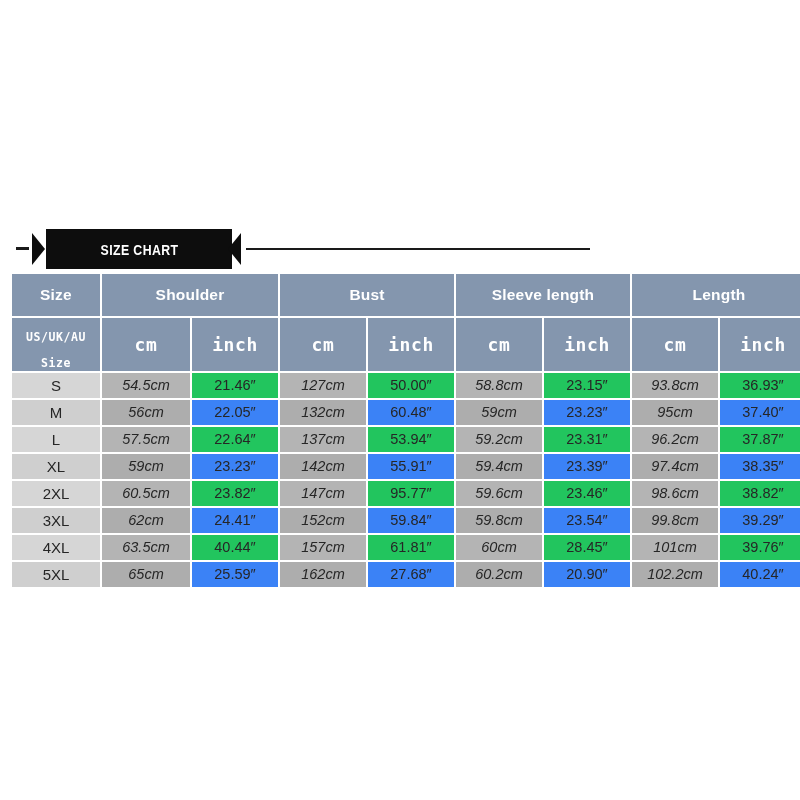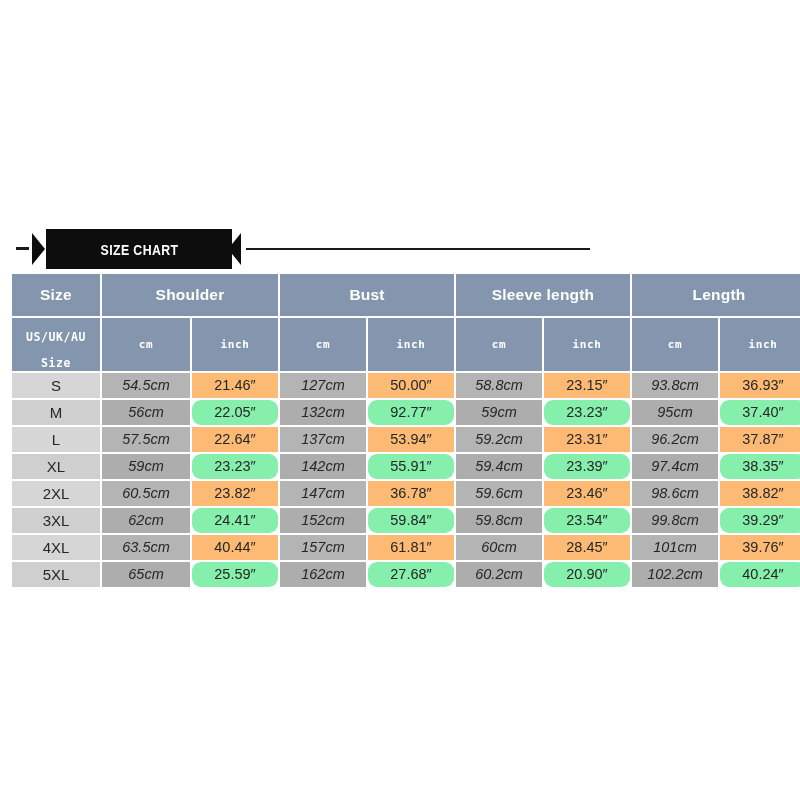--- a/index.html
+++ b/index.html
@@ -112,40 +112,40 @@
     color: #ffffff;
     height: 42px;
     font-size: 15.5px;
     font-weight: 700;
     letter-spacing: 0.2px;
   }
   .hdr-sub td {
     background: #8496ae;
     color: #ffffff;
     height: 34px;
-    font-size: 11px;
+    font-size: 18px;
     font-weight: 700;
     font-family: "DejaVu Sans Mono", "Liberation Mono", monospace;
     letter-spacing: 0.6px;
   }
   .hdr-sub td.sizecell {
     font-size: 11.5px;
     line-height: 1.25;
   }
   .hdr-sub td.sizecell span { display: block; margin-top: 12px; }
 
   
   .drow td { height: 25px; }
 
   .c-size   { background: #d6d6d6; }
   .c-size-b { background: #cfcfcf; }
   .c-cm     { background: #b4b4b4; font-style: italic; }
   .c-cm-b   { background: #adadad; font-style: italic; }
-  .c-in     { background: #fdba74; }
-  .c-in-b   { background: #86efac; border-radius: 9px; }
+  .c-in     { background: #22c55e; }
+  .c-in-b   { background: #3b82f6; }
 
   .drow td.c-size, .drow td.c-size-b { font-size: 15px; }
   .drow td.c-cm, .drow td.c-cm-b,
   .drow td.c-in, .drow td.c-in-b { font-size: 14.5px; }
 </style>
 </head>
 <body>
 
 <div id="chart-wrap">
 
@@ -203,21 +203,21 @@
         <td class="c-cm">58.8cm</td>
         <td class="c-in">23.15″</td>
         <td class="c-cm">93.8cm</td>
         <td class="c-in">36.93″</td>
       </tr>
       <tr class="drow">
         <td class="c-size-b">M</td>
         <td class="c-cm-b">56cm</td>
         <td class="c-in-b">22.05″</td>
         <td class="c-cm-b">132cm</td>
-        <td class="c-in-b">92.77″</td>
+        <td class="c-in-b">60.48″</td>
         <td class="c-cm-b">59cm</td>
         <td class="c-in-b">23.23″</td>
         <td class="c-cm-b">95cm</td>
         <td class="c-in-b">37.40″</td>
       </tr>
       <tr class="drow">
         <td class="c-size">L</td>
         <td class="c-cm">57.5cm</td>
         <td class="c-in">22.64″</td>
         <td class="c-cm">137cm</td>
@@ -236,21 +236,21 @@
         <td class="c-cm-b">59.4cm</td>
         <td class="c-in-b">23.39″</td>
         <td class="c-cm-b">97.4cm</td>
         <td class="c-in-b">38.35″</td>
       </tr>
       <tr class="drow">
         <td class="c-size">2XL</td>
         <td class="c-cm">60.5cm</td>
         <td class="c-in">23.82″</td>
         <td class="c-cm">147cm</td>
-        <td class="c-in">36.78″</td>
+        <td class="c-in">95.77″</td>
         <td class="c-cm">59.6cm</td>
         <td class="c-in">23.46″</td>
         <td class="c-cm">98.6cm</td>
         <td class="c-in">38.82″</td>
       </tr>
       <tr class="drow">
         <td class="c-size-b">3XL</td>
         <td class="c-cm-b">62cm</td>
         <td class="c-in-b">24.41″</td>
         <td class="c-cm-b">152cm</td>

